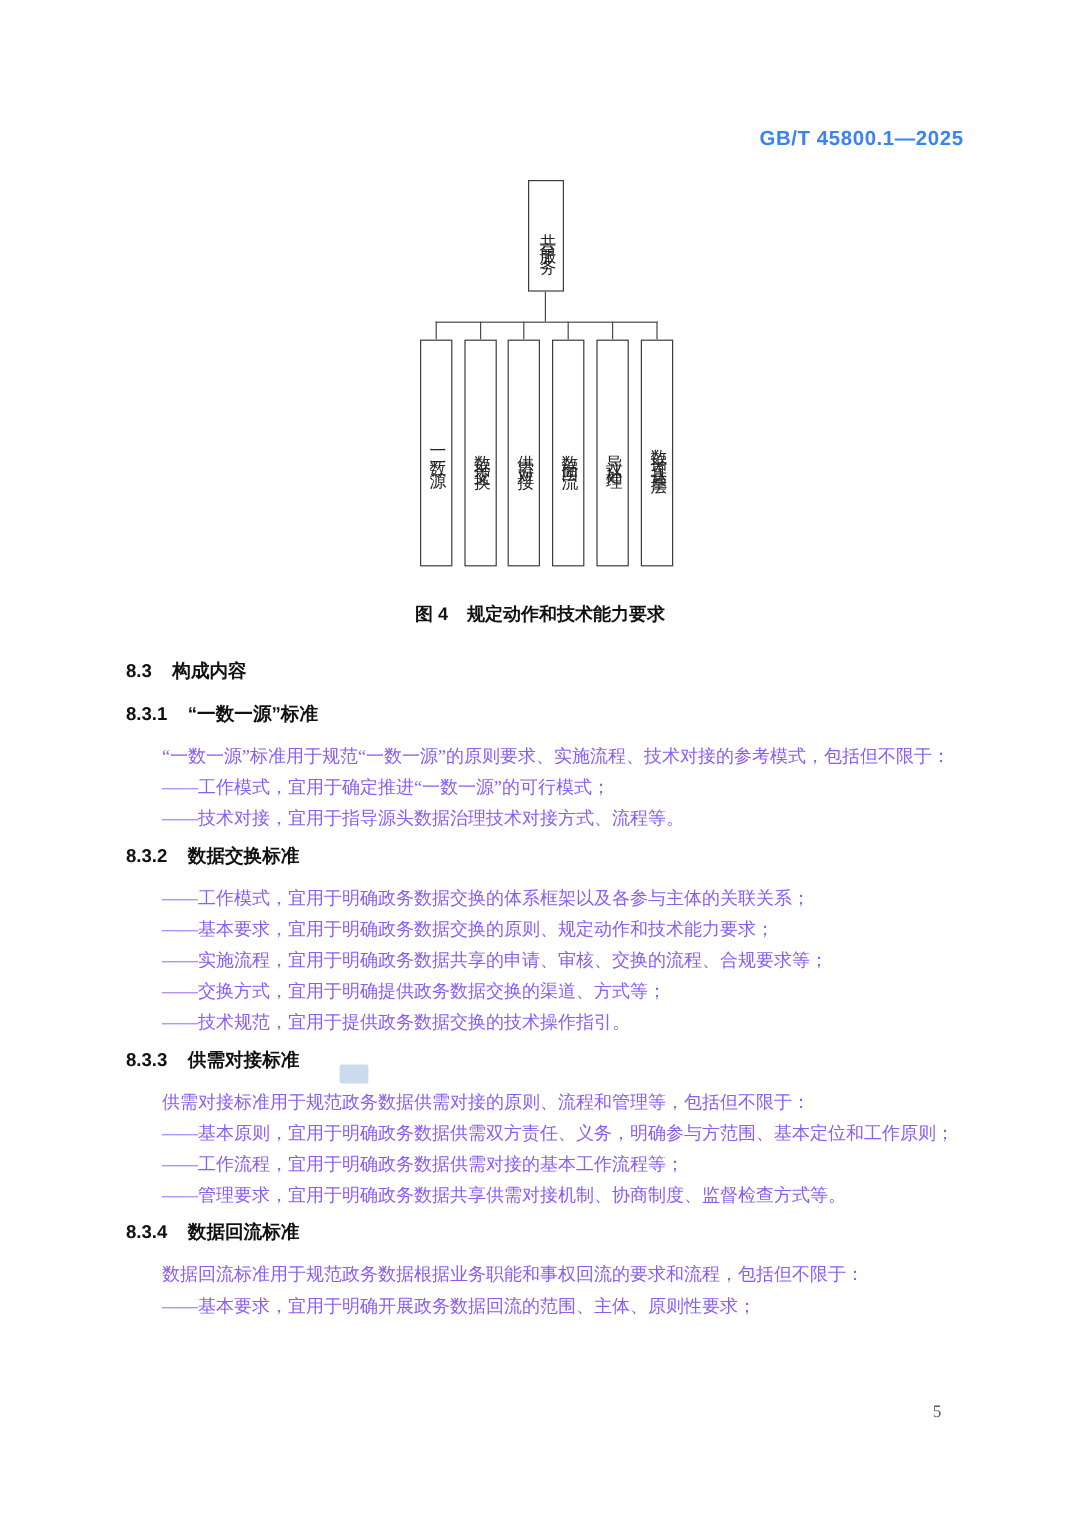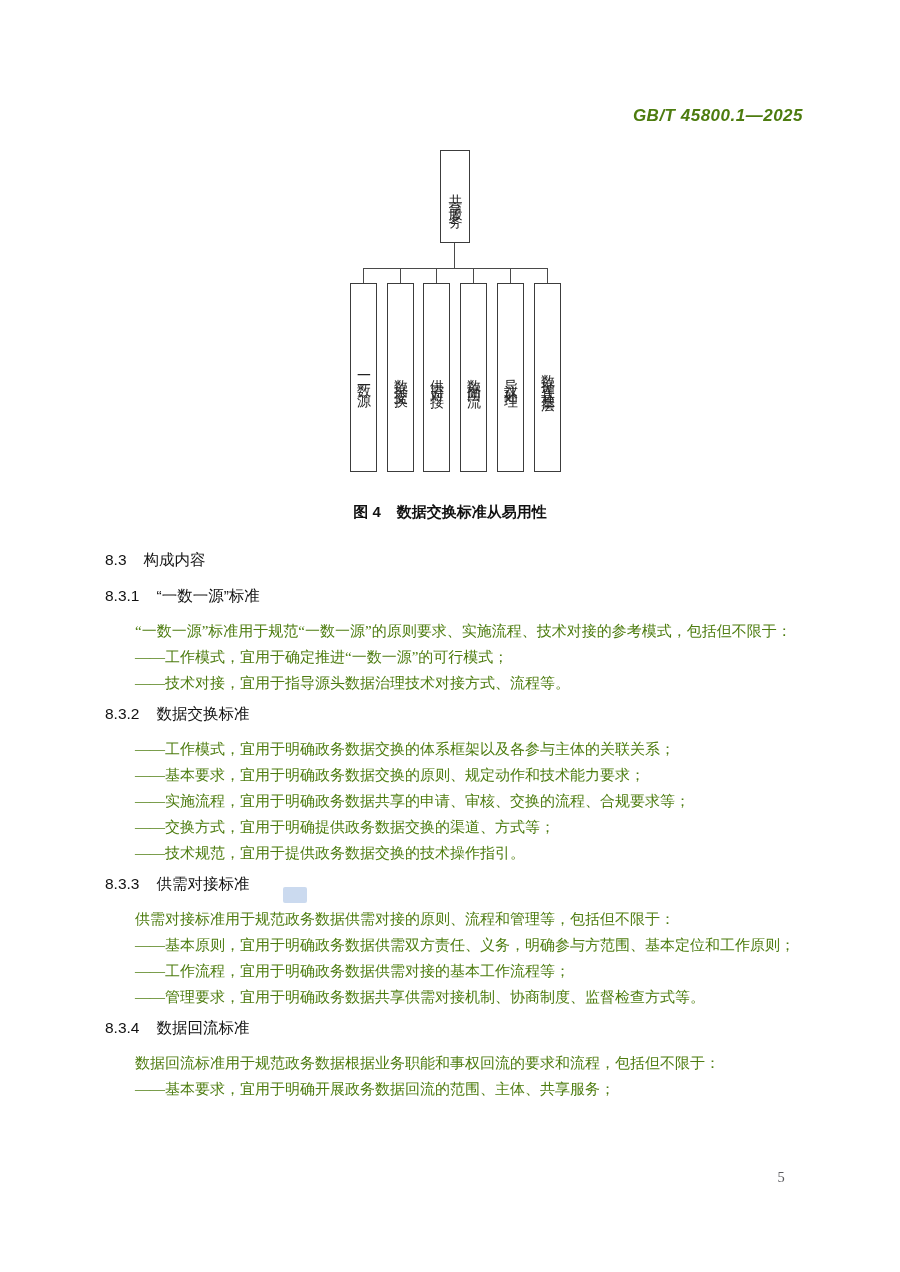--- a/index.html
+++ b/index.html
@@ -16,22 +16,21 @@
     background: #ffffff;
     overflow: hidden;
   }
   .doc-header {
     position: absolute;
     top: 106px; right: 97px;
     font-family: "Liberation Sans", sans-serif;
     font-weight: bold;
     font-size: 17px;
     letter-spacing: 0.5px;
-    color: #4d7c0f;
-    font-style: italic;
+    color: #3b82f6;
   }
   
   .fig-box {
     position: absolute;
     border: 1px solid #3c3c3c;
     background: #fff;
     display: flex;
     align-items: center;
     justify-content: center;
   }
@@ -62,33 +61,33 @@
   .caption .cap-label { margin-right: 16px; text-align: center; }
   
   .content {
     position: absolute;
     top: 544px; left: 105px;
     width: 712px;
     font-size: 15px;
   }
   .h2, .h3 {
     font-family: "Liberation Sans", sans-serif;
-    font-weight: normal;
+    font-weight: bold;
     font-size: 15.5px;
     color: #111;
     line-height: 20px;
   }
   .h2 { margin: 6px 0 16px 0; }
   .h3 { margin: 8px 0 12px 0; position: relative; }
   .sec-num { margin-right: 17px; }
   p.intro, p.item {
     margin: 0;
     line-height: 26px;
     text-indent: 2em;
-    color: #4d7c0f;
+    color: #8b5cf6;
   }
   .watermark-artifact {
     position: absolute;
     left: 178px; top: 13px;
     width: 24px; height: 16px;
     background: rgba(125, 162, 215, 0.4);
     border-radius: 2px;
   }
   .pageno {
     position: absolute;
@@ -134,21 +133,21 @@
       <span class="vtext">数据回流</span>
     </div>
     <div class="fig-box child-box" style="left:497px;">
       <span class="vtext">异议处理</span>
     </div>
     <div class="fig-box child-box" style="left:534px;">
       <span class="vtext">数据直达基层</span>
     </div>
 
     <div class="caption">
-      <span class="cap-label">图 4</span><span>数据交换标准从易用性</span>
+      <span class="cap-label">图 4</span><span>规定动作和技术能力要求</span>
     </div>
   </div>
 
   <div class="content">
 
     <div class="h2">
       <span class="sec-num">8.3</span><span>构成内容</span>
     </div>
 
     <div>
@@ -180,20 +179,20 @@
       <p class="item">——基本原则，宜用于明确政务数据供需双方责任、义务，明确参与方范围、基本定位和工作原则；</p>
       <p class="item">——工作流程，宜用于明确政务数据供需对接的基本工作流程等；</p>
       <p class="item">——管理要求，宜用于明确政务数据共享供需对接机制、协商制度、监督检查方式等。</p>
     </div>
 
     <div>
       <div class="h3">
         <span class="sec-num">8.3.4</span><span>数据回流标准</span>
       </div>
       <p class="intro">数据回流标准用于规范政务数据根据业务职能和事权回流的要求和流程，包括但不限于：</p>
-      <p class="item">——基本要求，宜用于明确开展政务数据回流的范围、主体、共享服务；</p>
+      <p class="item">——基本要求，宜用于明确开展政务数据回流的范围、主体、原则性要求；</p>
     </div>
 
   </div>
 
   <div class="pageno">5</div>
 
 </div>
 
 </body></html>

